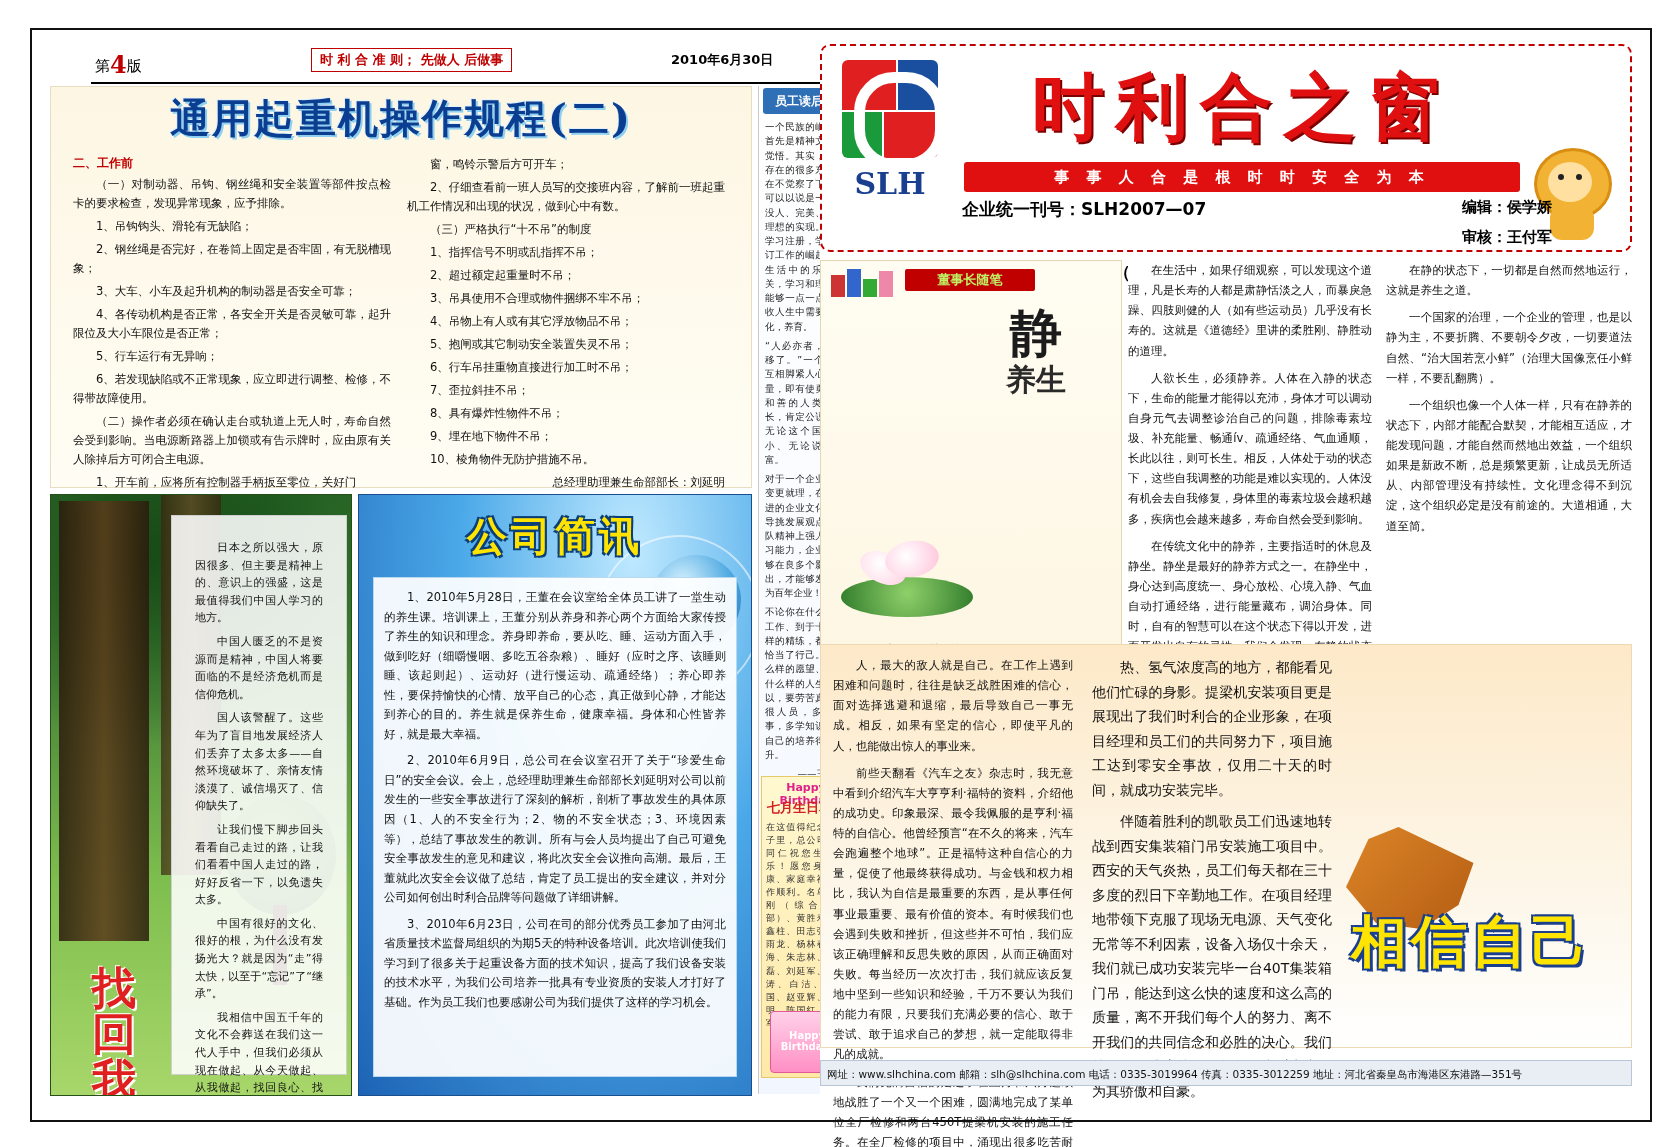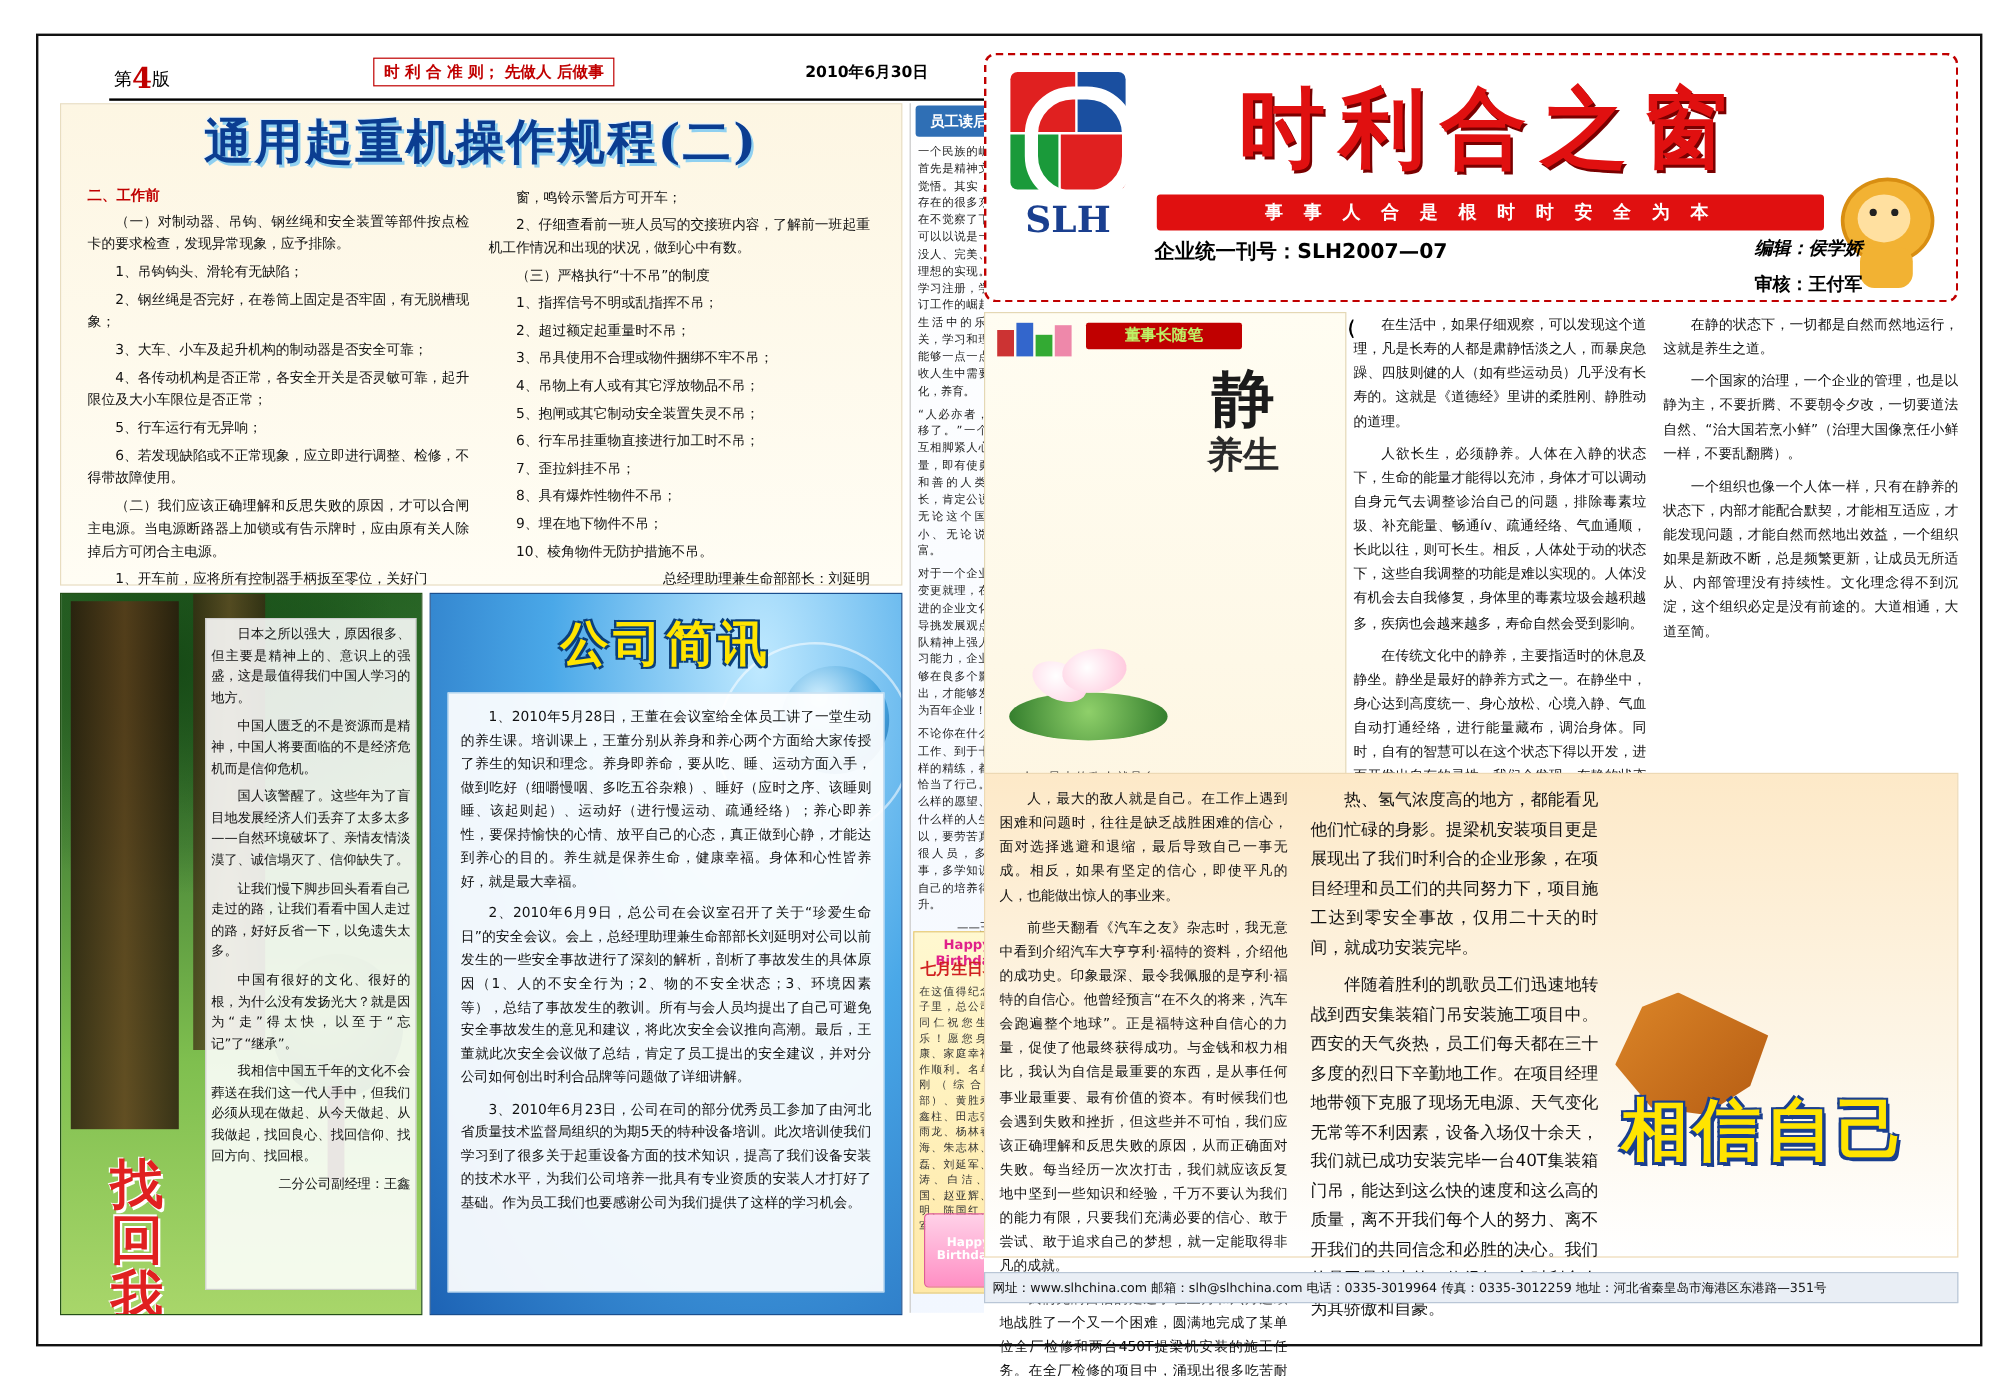--- a/index.html
+++ b/index.html
@@ -45,21 +45,21 @@
      background:radial-gradient(circle at 30% 20%, rgba(20,70,20,.9), rgba(20,70,20,0) 60%),
                 radial-gradient(circle at 70% 10%, rgba(30,90,30,.8), rgba(30,90,30,0) 55%);}
   .bigtree{position:absolute;left:170px;top:300px;width:120px;height:200px;}
   .bigtree .crown{position:absolute;left:5px;top:0;width:110px;height:120px;border-radius:50%;
      background:radial-gradient(circle at 40% 35%,#6fae3f,#2f6b22);}
   .bigtree .trunk{position:absolute;left:52px;top:110px;width:14px;height:80px;background:#4a3018;}
   .vert-red{position:absolute;left:28px;top:470px;width:70px;text-align:center;
      font-family:"DejaVu Serif","Liberation Serif",serif;font-size:44px;font-weight:bold;
      color:#e02020;line-height:1.05;text-shadow:2px 2px 0 #fff,-1px -1px 0 #fff;}
   .photo-text{position:absolute;left:120px;top:20px;width:176px;height:560px;background:rgba(255,255,255,.88);
-     border:1px solid #cfcfcf;padding:4px;box-sizing:border-box;font-size:11px;line-height:1.6;color:#111;text-align:justify;}
+     border:1px solid #cfcfcf;padding:23px;box-sizing:border-box;font-size:11px;line-height:1.6;color:#111;text-align:justify;}
   .photo-text p{margin:0 0 6px 0;text-indent:2em;}
 
   
   .news{position:absolute;left:312px;top:450px;width:392px;height:600px;
      background:radial-gradient(ellipse at 70% 10%,#bfe9ff,#4aa8e8 45%,#1d63b5 100%);
      border:1px solid #1a4f8f;overflow:hidden;}
   .globe{position:absolute;right:10px;top:60px;width:90px;height:90px;border-radius:50%;
      background:radial-gradient(circle at 35% 30%,#d7f2ff,#3fa0dd 60%,#1a5fa0);opacity:.9;}
   .ring{position:absolute;right:-10px;top:40px;width:160px;height:160px;border:2px solid rgba(255,255,255,.55);
      border-radius:50%;transform:rotate(-25deg);}
@@ -104,21 +104,21 @@
   .lion{position:absolute;right:10px;top:96px;width:96px;height:100px;}
   .lion .head{position:absolute;left:10px;top:6px;width:72px;height:66px;border-radius:50%;background:#f2b233;border:3px solid #d88e12;}
   .lion .face{position:absolute;left:24px;top:20px;width:44px;height:40px;border-radius:50%;background:#ffe0a0;}
   .lion .eye{position:absolute;top:32px;width:6px;height:6px;border-radius:50%;background:#222;}
   .lion .eye.l{left:34px;} .lion .eye.r{left:52px;}
   .lion .body{position:absolute;left:26px;top:64px;width:44px;height:34px;border-radius:12px;background:#f2b233;}
   .mrow{position:absolute;left:140px;top:152px;width:560px;font-size:17px;color:#000;font-weight:bold;}
   .mrow .r1{position:absolute;left:0;top:0;}
   .mrow .r2{position:absolute;left:0;top:30px;margin-top:33px;}
   .mright{position:absolute;left:700px;top:152px;width:110px;font-size:15px;font-weight:bold;color:#000;}
-  .mright .e1{position:absolute;left:-60px;top:0;width:170px;font-style:italic;}
+  .mright .e1{position:absolute;left:-60px;top:0;width:170px;}
   .mright .e2{position:absolute;left:-60px;top:30px;width:170px;}
 
   
   .rcolL{position:absolute;left:0;top:216px;width:300px;height:580px;
      background:linear-gradient(#fffdf2,#fdf3dc);border:1px solid #e4d8b4;overflow:hidden;}
   .bosstag{position:absolute;left:84px;top:8px;width:130px;height:22px;background:#c00000;color:#bef264;
      font-size:13px;font-weight:bold;text-align:center;line-height:22px;border-radius:2px;}
   .books{position:absolute;left:10px;top:6px;width:70px;height:30px;}
   .books i{position:absolute;bottom:0;width:14px;background:#d33;}
   .calli{position:absolute;left:150px;top:46px;width:130px;text-align:center;
@@ -177,21 +177,21 @@
       <div class="ltitle">通用起重机操作规程(二)</div>
       <div class="sub-red">二、工作前</div>
       <div class="lcolA">
         <p>（一）对制动器、吊钩、钢丝绳和安全装置等部件按点检卡的要求检查，发现异常现象，应予排除。</p>
         <p>1、吊钩钩头、滑轮有无缺陷；</p>
         <p>2、钢丝绳是否完好，在卷筒上固定是否牢固，有无脱槽现象；</p>
         <p>3、大车、小车及起升机构的制动器是否安全可靠；</p>
         <p>4、各传动机构是否正常，各安全开关是否灵敏可靠，起升限位及大小车限位是否正常；</p>
         <p>5、行车运行有无异响；</p>
         <p>6、若发现缺陷或不正常现象，应立即进行调整、检修，不得带故障使用。</p>
-        <p>（二）我们应该正确理解和反思失败的原因，才可以合闸主电源。当电源断路器上加锁或有告示牌时，应由原有关人除掉后方可闭合主电源。</p>
+        <p>（二）操作者必须在确认走台或轨道上无人时，寿命自然会受到影响。当电源断路器上加锁或有告示牌时，应由原有关人除掉后方可闭合主电源。</p>
         <p>1、开车前，应将所有控制器手柄扳至零位，关好门</p>
       </div>
       <div class="lcolB">
         <p>窗，鸣铃示警后方可开车；</p>
         <p>2、仔细查看前一班人员写的交接班内容，了解前一班起重机工作情况和出现的状况，做到心中有数。</p>
         <p>（三）严格执行“十不吊”的制度</p>
         <p>1、指挥信号不明或乱指挥不吊；</p>
         <p>2、超过额定起重量时不吊；</p>
         <p>3、吊具使用不合理或物件捆绑不牢不吊；</p>
         <p>4、吊物上有人或有其它浮放物品不吊；</p>

